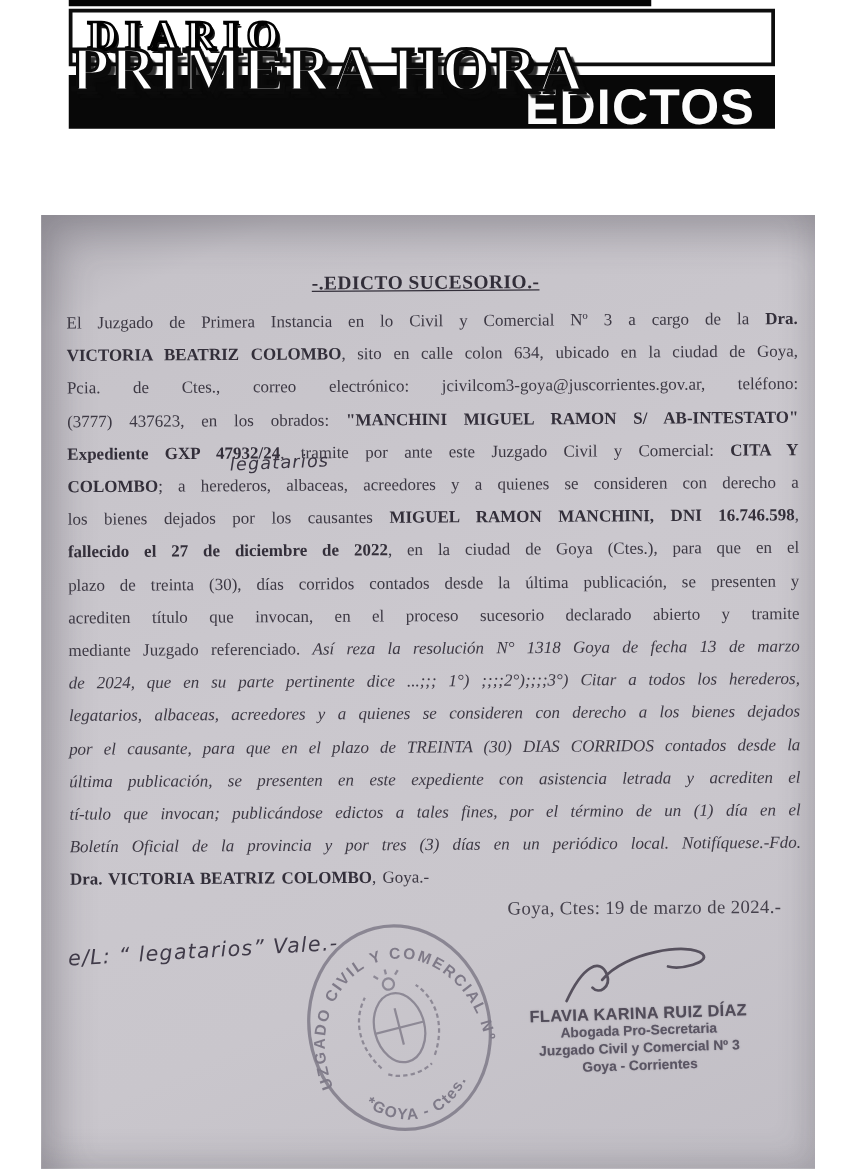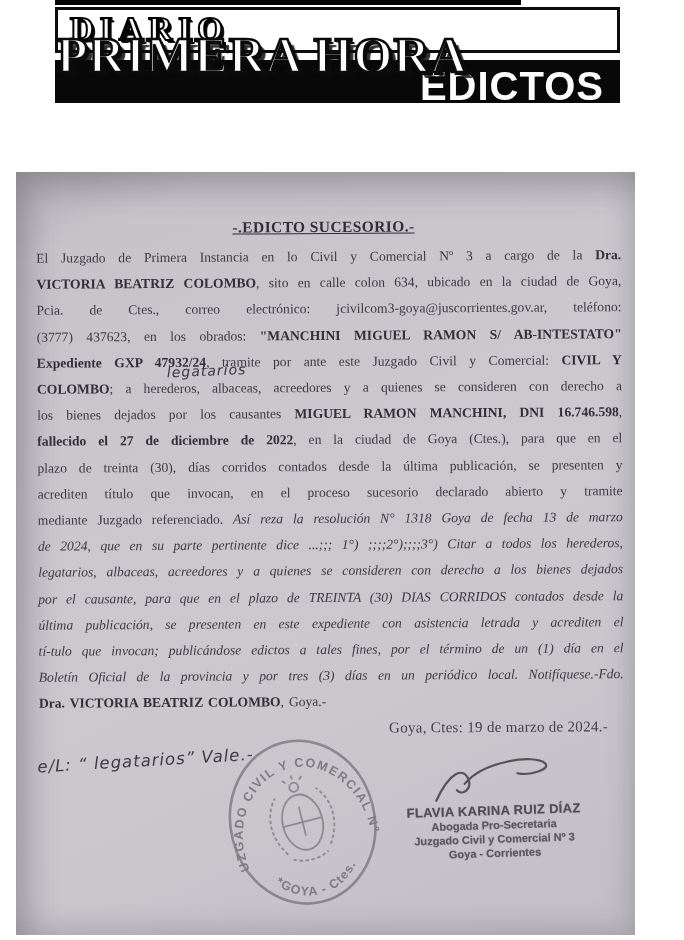--- a/index.html
+++ b/index.html
@@ -24,21 +24,21 @@
   .edictos { position:absolute; right:16px; top:4px;
              font-family:"Liberation Sans", sans-serif; font-weight:bold;
              font-size:40px; color:#fcfcfc; letter-spacing:1px; }
   .primera-hora { position:absolute; left:2px; top:23px; z-index:5;
                   font-family:"Liberation Serif", serif; font-weight:bold;
                   font-size:50px; line-height:1; letter-spacing:1px; color:#ffffff;
                   -webkit-text-stroke:2.5px #0b0b0b;
                   text-shadow:3px 3px 0 #0b0b0b, 6px 6px 1px rgba(10,10,10,.85); }
 
   
-  .paper { position:absolute; left:16px; top:172px; width:619px; height:763px;
+  .paper { position:absolute; left:33px; top:172px; width:619px; height:763px;
            background:linear-gradient(155deg,#b3b0b7 0%,#c6c3c9 9%,#cbc8ce 45%,#c9c6cc 70%,#c1bec5 100%);
            box-shadow:inset 14px 16px 30px rgba(58,54,64,.28), inset -8px -10px 24px rgba(58,54,64,.14);
            color:#3d3944; }
   .paper-inner { position:absolute; inset:0; transform:rotate(-0.35deg); }
 
   .doc-title { position:absolute; top:46px; left:0; width:100%; text-align:center;
                font-size:15.5px; font-weight:bold; letter-spacing:0.4px; color:#322e39;
                text-decoration:underline; }
 
   .doc-body { position:absolute; top:72px; left:22px; width:585px;
@@ -94,21 +94,21 @@
 <section class="paper">
   <div class="paper-inner">
 
     <h1 class="doc-title">-.EDICTO SUCESORIO.-</h1>
 
     <div class="doc-body">
         <div class="doc-line"><span class="seg-n">El Juzgado de Primera Instancia en lo Civil y Comercial Nº 3 a cargo de la </span><span class="seg-b">Dra.</span></div>
         <div class="doc-line"><span class="seg-b">VICTORIA BEATRIZ COLOMBO</span><span class="seg-n">, sito en calle colon 634, ubicado en la ciudad de Goya,</span></div>
         <div class="doc-line"><span class="seg-n">Pcia. de Ctes., correo electrónico: jcivilcom3-goya@juscorrientes.gov.ar, teléfono:</span></div>
         <div class="doc-line"><span class="seg-n">(3777) 437623, en los obrados: </span><span class="seg-b">"MANCHINI MIGUEL RAMON S/ AB-INTESTATO"</span></div>
-        <div class="doc-line"><span class="seg-b">Expediente GXP 47932/24</span><span class="seg-n">, tramite por ante este Juzgado Civil y Comercial: </span><span class="seg-b">CIVIL Y</span></div>
+        <div class="doc-line"><span class="seg-b">Expediente GXP 47932/24</span><span class="seg-n">, tramite por ante este Juzgado Civil y Comercial: </span><span class="seg-b">CITA Y</span></div>
         <div class="doc-line"><span class="seg-b">COLOMBO</span><span class="seg-n">; a herederos, albaceas, acreedores y a quienes se consideren con derecho a</span></div>
         <div class="doc-line"><span class="seg-n">los bienes dejados por los causantes </span><span class="seg-b">MIGUEL RAMON MANCHINI, DNI 16.746.598</span><span class="seg-n">,</span></div>
         <div class="doc-line"><span class="seg-b">fallecido el 27 de diciembre de 2022</span><span class="seg-n">, en la ciudad de Goya (Ctes.), para que en el</span></div>
         <div class="doc-line"><span class="seg-n">plazo de treinta (30), días corridos contados desde la última publicación, se presenten y</span></div>
         <div class="doc-line"><span class="seg-n">acrediten título que invocan, en el proceso sucesorio declarado abierto y tramite</span></div>
         <div class="doc-line"><span class="seg-n">mediante Juzgado referenciado. </span><span class="seg-i">Así reza la resolución N° 1318 Goya de fecha 13 de marzo</span></div>
         <div class="doc-line"><span class="seg-i">de 2024, que en su parte pertinente dice ...;;; 1°) ;;;;2°);;;;3°) Citar a todos los herederos,</span></div>
         <div class="doc-line"><span class="seg-i">legatarios, albaceas, acreedores y a quienes se consideren con derecho a los bienes dejados</span></div>
         <div class="doc-line"><span class="seg-i">por el causante, para que en el plazo de TREINTA (30) DIAS CORRIDOS contados desde la</span></div>
         <div class="doc-line"><span class="seg-i">última publicación, se presenten en este expediente con asistencia letrada y acrediten el</span></div>

